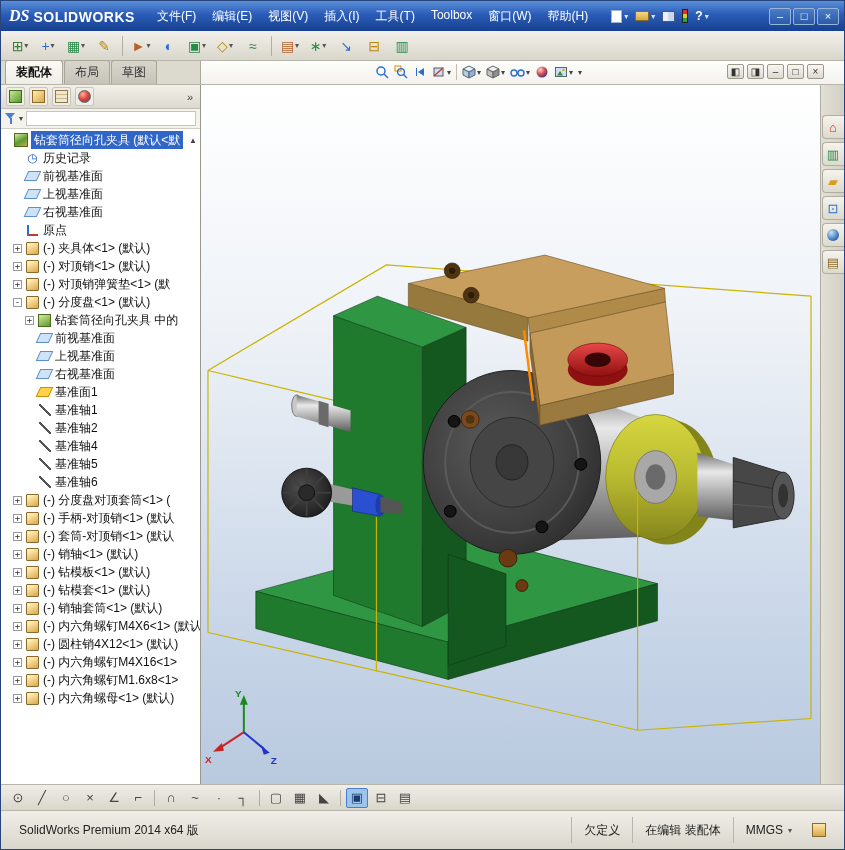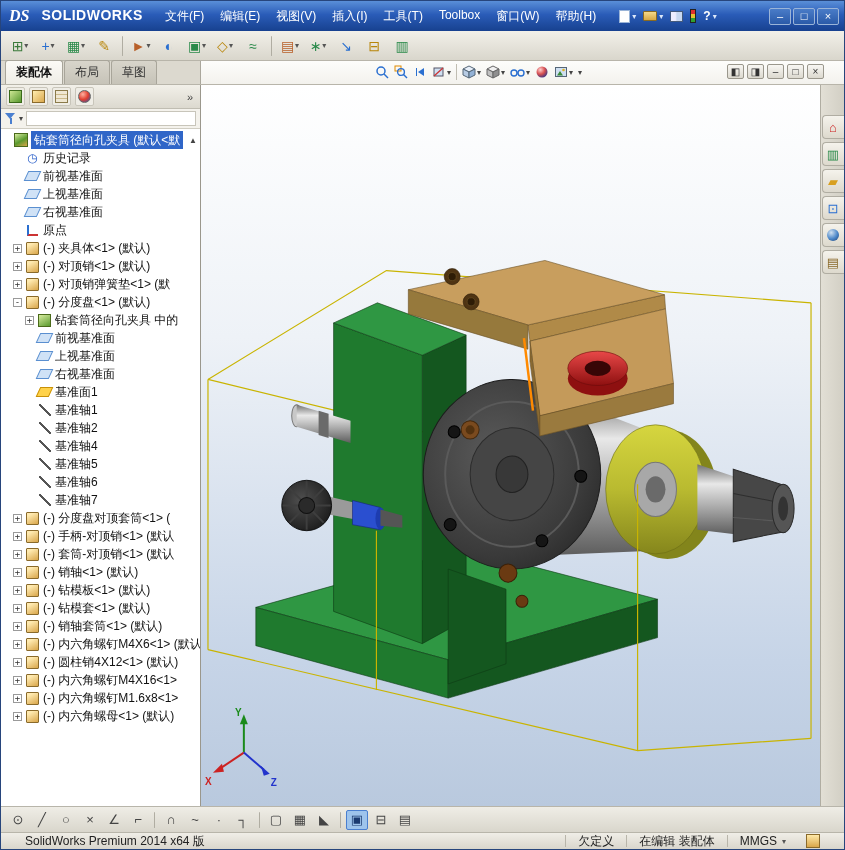--- a/index.html
+++ b/index.html
@@ -2,21 +2,21 @@
 <html><head>
 <meta charset="utf-8">
 <style>
 *{margin:0;padding:0;box-sizing:border-box}
 html,body{width:845px;height:850px;overflow:hidden}
 body{font-family:"Liberation Sans",sans-serif;font-size:12px;background:#d6d3ca;color:#111}
 .window{width:845px;height:850px;display:flex;flex-direction:column;border:1px solid #27457c;background:#d6d3ca}
 
 
 .titlebar{height:30px;background:linear-gradient(#5a8fd8,#2a5cb8 45%,#17418f);display:flex;align-items:center;color:#fff;padding:0 5px;flex:none}
-.logo{display:flex;align-items:flex-start;gap:12px;margin-right:14px;padding-left:3px}
+.logo{display:flex;align-items:flex-end;gap:4px;margin-right:14px;padding-left:3px}
 .logo-mark{font-style:italic;font-weight:bold;font-size:16px;font-family:"Liberation Serif",serif}
 .logo-text{font-weight:bold;font-size:14px;letter-spacing:.5px}
 .menu{padding:3px 8px;white-space:nowrap}
 .tb-quick{display:flex;align-items:center;margin-left:14px;gap:5px}
 .qi{display:flex;align-items:center;gap:2px;padding:1px}
 .qi .caret{font-size:8px;color:#dce8fa}
 .icon-page{width:11px;height:13px;background:#fff;border:1px solid #9ab4d8}
 .icon-folder{width:14px;height:10px;background:linear-gradient(#f5d98a,#d8a843);border:1px solid #8a6a20;border-radius:1px}
 .icon-book{width:13px;height:11px;background:linear-gradient(90deg,#eef,48%,#c8d8f0 52%);border:1px solid #445a7c}
 .icon-traffic{width:6px;height:14px;border:1px solid #222;background:linear-gradient(#e03030 33%,#e8c030 33% 66%,#30a030 66%)}
@@ -88,21 +88,21 @@
 .taskpane{width:24px;background:linear-gradient(90deg,#e2dfd5,#d2cfc4);border-left:1px solid #b0ada2;padding-top:30px;display:flex;flex-direction:column;align-items:center;gap:3px;flex:none}
 .tp{width:22px;height:24px;border:1px solid #b0ada2;border-right:none;background:linear-gradient(#f5f3ec,#ddd9c d);background:linear-gradient(#f5f3ec,#ddd9cd);border-radius:4px 0 0 4px;display:flex;align-items:center;justify-content:center}
 .tpg{font-size:13px;line-height:1}
 .tpg.sphere{width:12px;height:12px;border-radius:50%;background:radial-gradient(circle at 35% 30%,#cfe0f0,#4a86c8 55%,#1c3c6e)}
 
 
 .bottombar{height:26px;background:linear-gradient(#efede6,#d9d6cc);border-top:1px solid #b8b5aa;display:flex;align-items:center;padding:0 6px;gap:2px;flex:none}
 .bt{width:22px;height:20px;display:flex;align-items:center;justify-content:center;font-size:13px;color:#444;border-radius:2px}
 .bt.sel{background:#9ec4ec;border:1px solid #4a7fd0;color:#1a3a70}
 .bt.sep{width:1px;background:#b0ada2;height:16px;margin:0 3px}
-.statusbar{height:17px;background:linear-gradient(#f0eee7,#d9d6cc);border-top:1px solid #b8b5aa;display:flex;align-items:center;padding:0 24px;color:#222;flex:none}
+.statusbar{height:39px;background:linear-gradient(#f0eee7,#d9d6cc);border-top:1px solid #b8b5aa;display:flex;align-items:center;padding:0 18px;color:#222;flex:none}
 .status-fields{margin-left:auto;display:flex;align-items:center;height:100%}
 .sf{padding:0 12px;border-left:1px solid #b8b5aa;height:70%;display:flex;align-items:center;gap:5px;white-space:nowrap}
 .sf .caret{font-size:8px;color:#555}
 .sc{width:14px;height:14px;background:linear-gradient(#ffe9a8,#d9a64a);border:1px solid #8a6a2a;margin-left:8px}
 </style>
 </head>
 <body>
 
 <div class="window">
 
@@ -491,25 +491,20 @@
               <span class="ti axis"></span>
               <span class="tlabel">基准轴5</span>
             </div>
 
             <div class="trow ind1">
               <span class="exp"></span>
               <span class="ti axis"></span>
               <span class="tlabel">基准轴6</span>
             </div>
 
-            <div class="trow ind1">
-              <span class="exp"></span>
-              <span class="ti axis"></span>
-              <span class="tlabel">基准轴7</span>
-            </div>
 
             <div class="trow ind0">
               <span class="exp">+</span>
               <span class="ti comp"></span>
               <span class="tlabel">(-) 分度盘对顶套筒&lt;1&gt; (</span>
             </div>
 
             <div class="trow ind0">
               <span class="exp">+</span>
               <span class="ti comp"></span>

